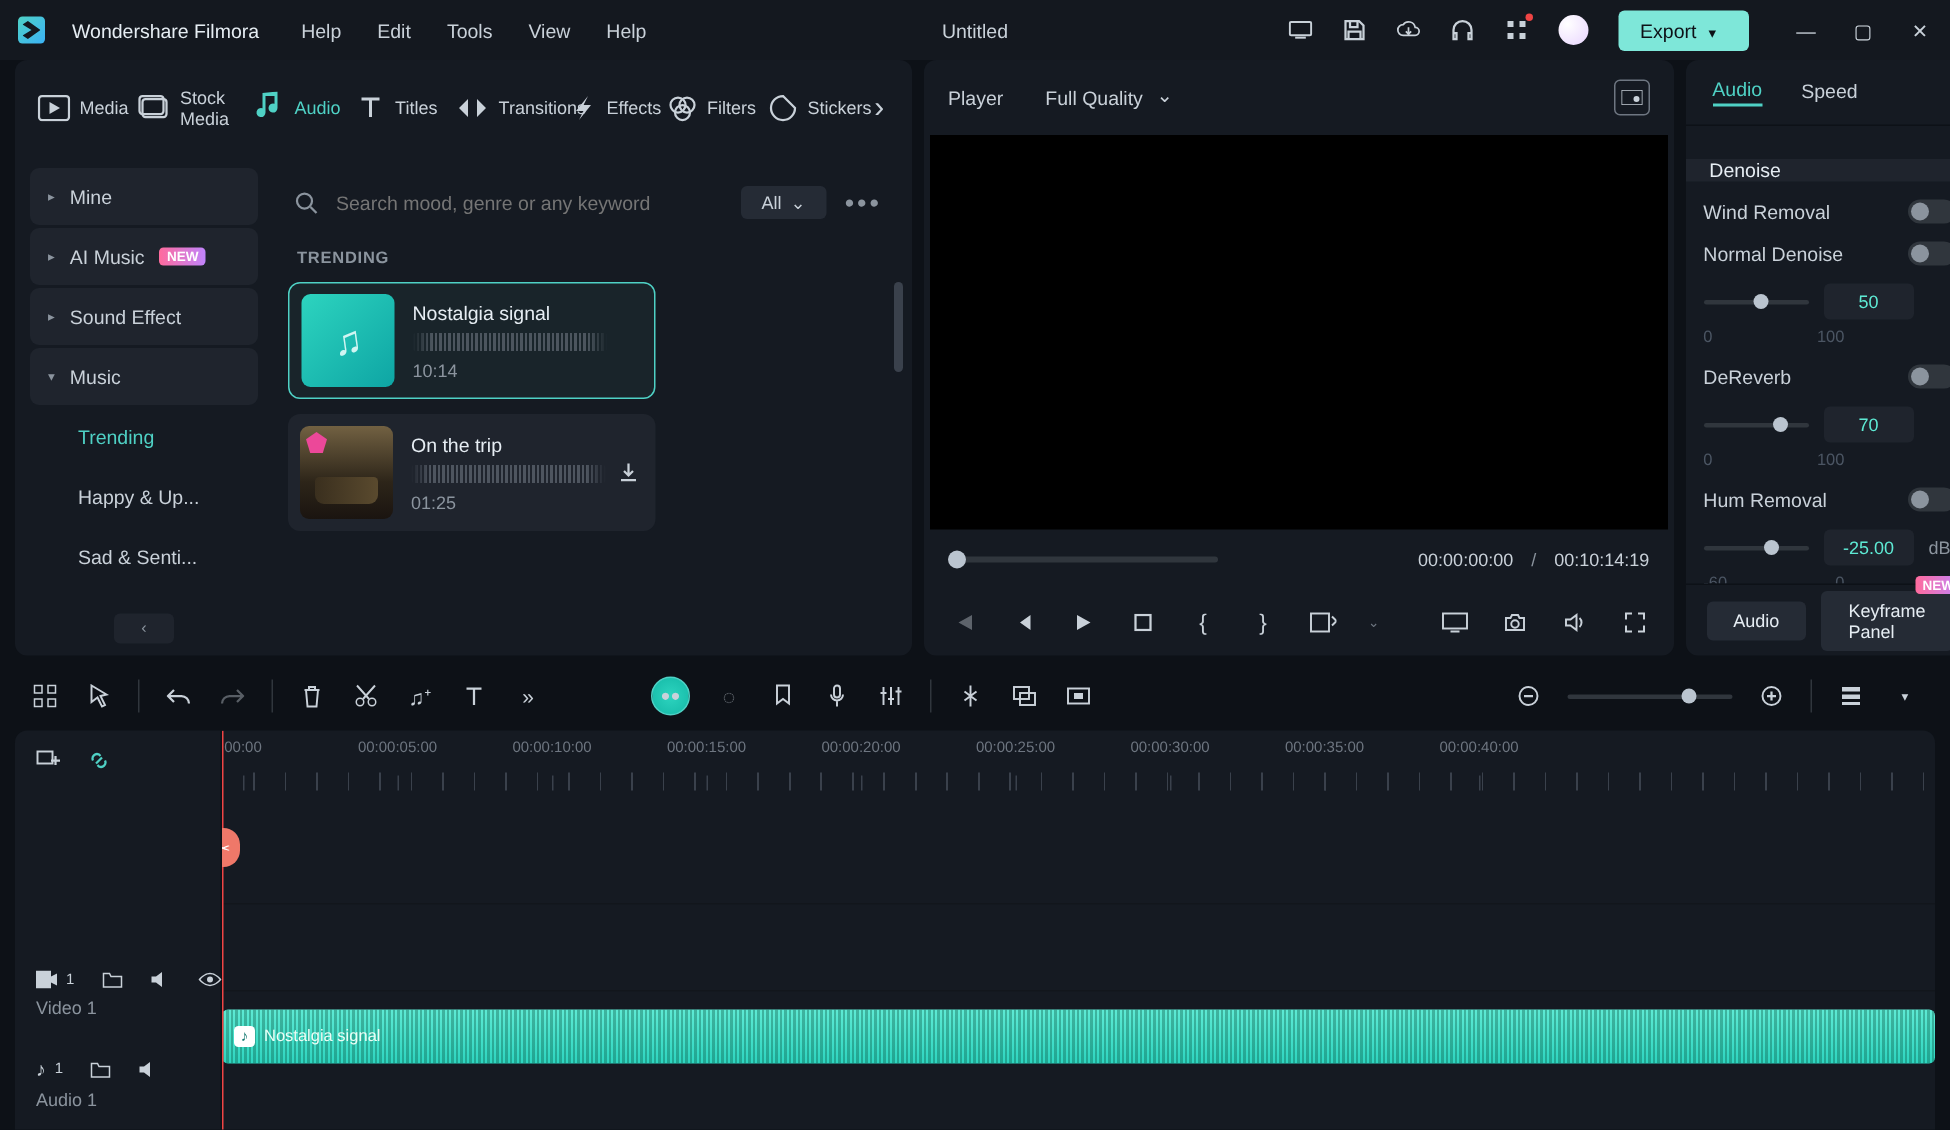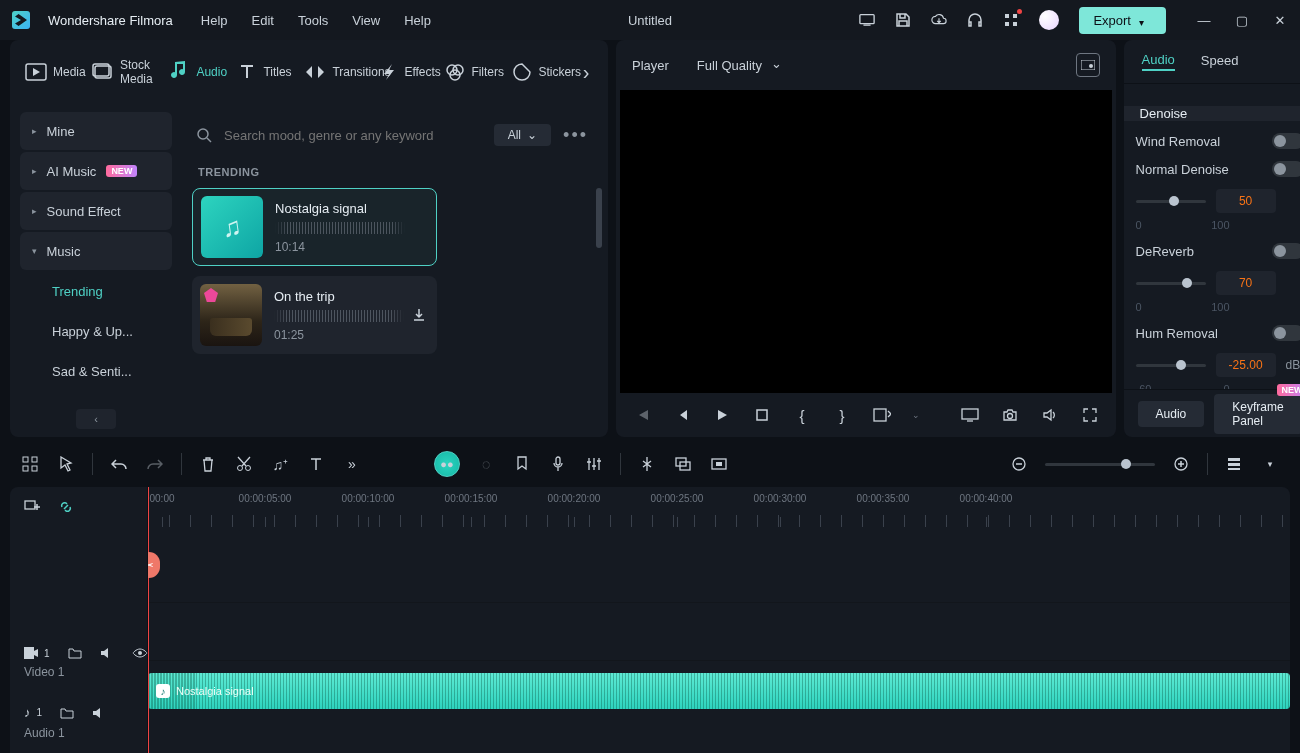--- a/index.html
+++ b/index.html
@@ -88,21 +88,21 @@
 .audio-chip .aicon { width:16px;height:16px;background:#fff;border-radius:3px;display:flex;align-items:center;justify-content:center;color:#1a5c54;font-size:11px;z-index:1;}
 .audio-chip .alabel { z-index:1; font-size:12px; color:#fff;}
 .audio-chip .akey { width:12px;height:12px;border-radius:50%;border:1.5px solid #fff;margin-left:auto;z-index:1;}
 .section-h { height:38px; display:flex; align-items:center; background:#1f242d; margin:0 -12px; padding:0 16px; font-size:13px; color:#e6edf3;}
 .prop-row { display:flex; align-items:center; justify-content:space-between; height:28px; color:#c9d1d9;}
 .toggle { width:32px; height:16px; background:#30363d; border-radius:8px; position:relative; cursor:pointer;}
 .toggle::after { content:""; position:absolute; width:12px;height:12px;background:#8b949e;border-radius:50%;top:2px;left:2px;}
 .slider-row { display:flex; align-items:center; gap:10px; height:26px; }
 .slider { flex:1; height:3px; background:#30363d; border-radius:2px; position:relative; }
 .slider .knob { position:absolute; width:10px;height:10px;background:#bac4cf;border-radius:50%;top:-4px; }
-.val-box { width:60px; height:24px; background:#1f242d; border-radius:4px; display:flex; align-items:center; justify-content:center; font-size:12px; color:#f97316;}
+.val-box { width:60px; height:24px; background:#1f242d; border-radius:4px; display:flex; align-items:center; justify-content:center; font-size:12px; color:#5eead4;}
 .unit { font-size:12px; color:#8b949e; width:18px;}
 .range-labels { display:flex; justify-content:space-between; font-size:11px; color:#4b5563; margin-top:-6px; padding-right:74px; }
 .rfooter { height:48px; display:flex; align-items:center; padding:0 14px; gap:10px; border-top:1px solid #0d1117; position:relative;}
 .btn { background:#252b35; color:#e6edf3; padding:6px 18px; border-radius:4px; font-size:12px; cursor:pointer;}
 .btn.kf { margin-left:auto; }
 .newbadge { position:absolute; top:-6px; right:8px; background:linear-gradient(90deg,#ff6b9d,#c084fc); color:#fff; font-size:9px; padding:1px 5px; border-radius:3px; font-weight:700;}
 
 .timeline-tools { height:38px; margin:8px 10px 0; display:flex; align-items:center; gap:16px; padding:0 10px; }
 .tt-icon { width:20px;height:20px;display:flex;align-items:center;justify-content:center;color:#c9d1d9;cursor:pointer;font-size:14px;}
 .tt-sep { width:1px; height:22px; background:#30363d; }
@@ -346,20 +346,26 @@
       <span class="plabel">Player</span>
       <div class="quality"><span>Full Quality</span></div>
       <div class="snap-icon">
           <svg width="14" height="10" viewBox="0 0 14 10">
             <rect x="0" y="0" width="14" height="10" fill="none" stroke="currentColor"></rect>
             <circle cx="10" cy="6" r="2" fill="currentColor"></circle>
           </svg>
         </div>
     </div>
     <div class="viewport"></div>
+    <div class="scrub">
+      <div class="scrub-dot"></div>
+      <span class="scrub-time">00:00:00:00</span>
+      <span class="scrub-sep">/</span>
+      <span class="scrub-dur">00:10:14:19</span>
+    </div>
     <div class="player-controls">
       <span class="pc-icon dim">
           <svg width="16" height="14" viewBox="0 0 16 14">
             <path d="M2 2v10M14 2L5 7l9 5z" fill="currentColor"></path>
           </svg>
         </span>
       <span class="pc-icon">
           <svg width="14" height="14" viewBox="0 0 14 14">
             <path d="M3 2v10M12 2L5 7l7 5z" fill="currentColor"></path>
           </svg>

